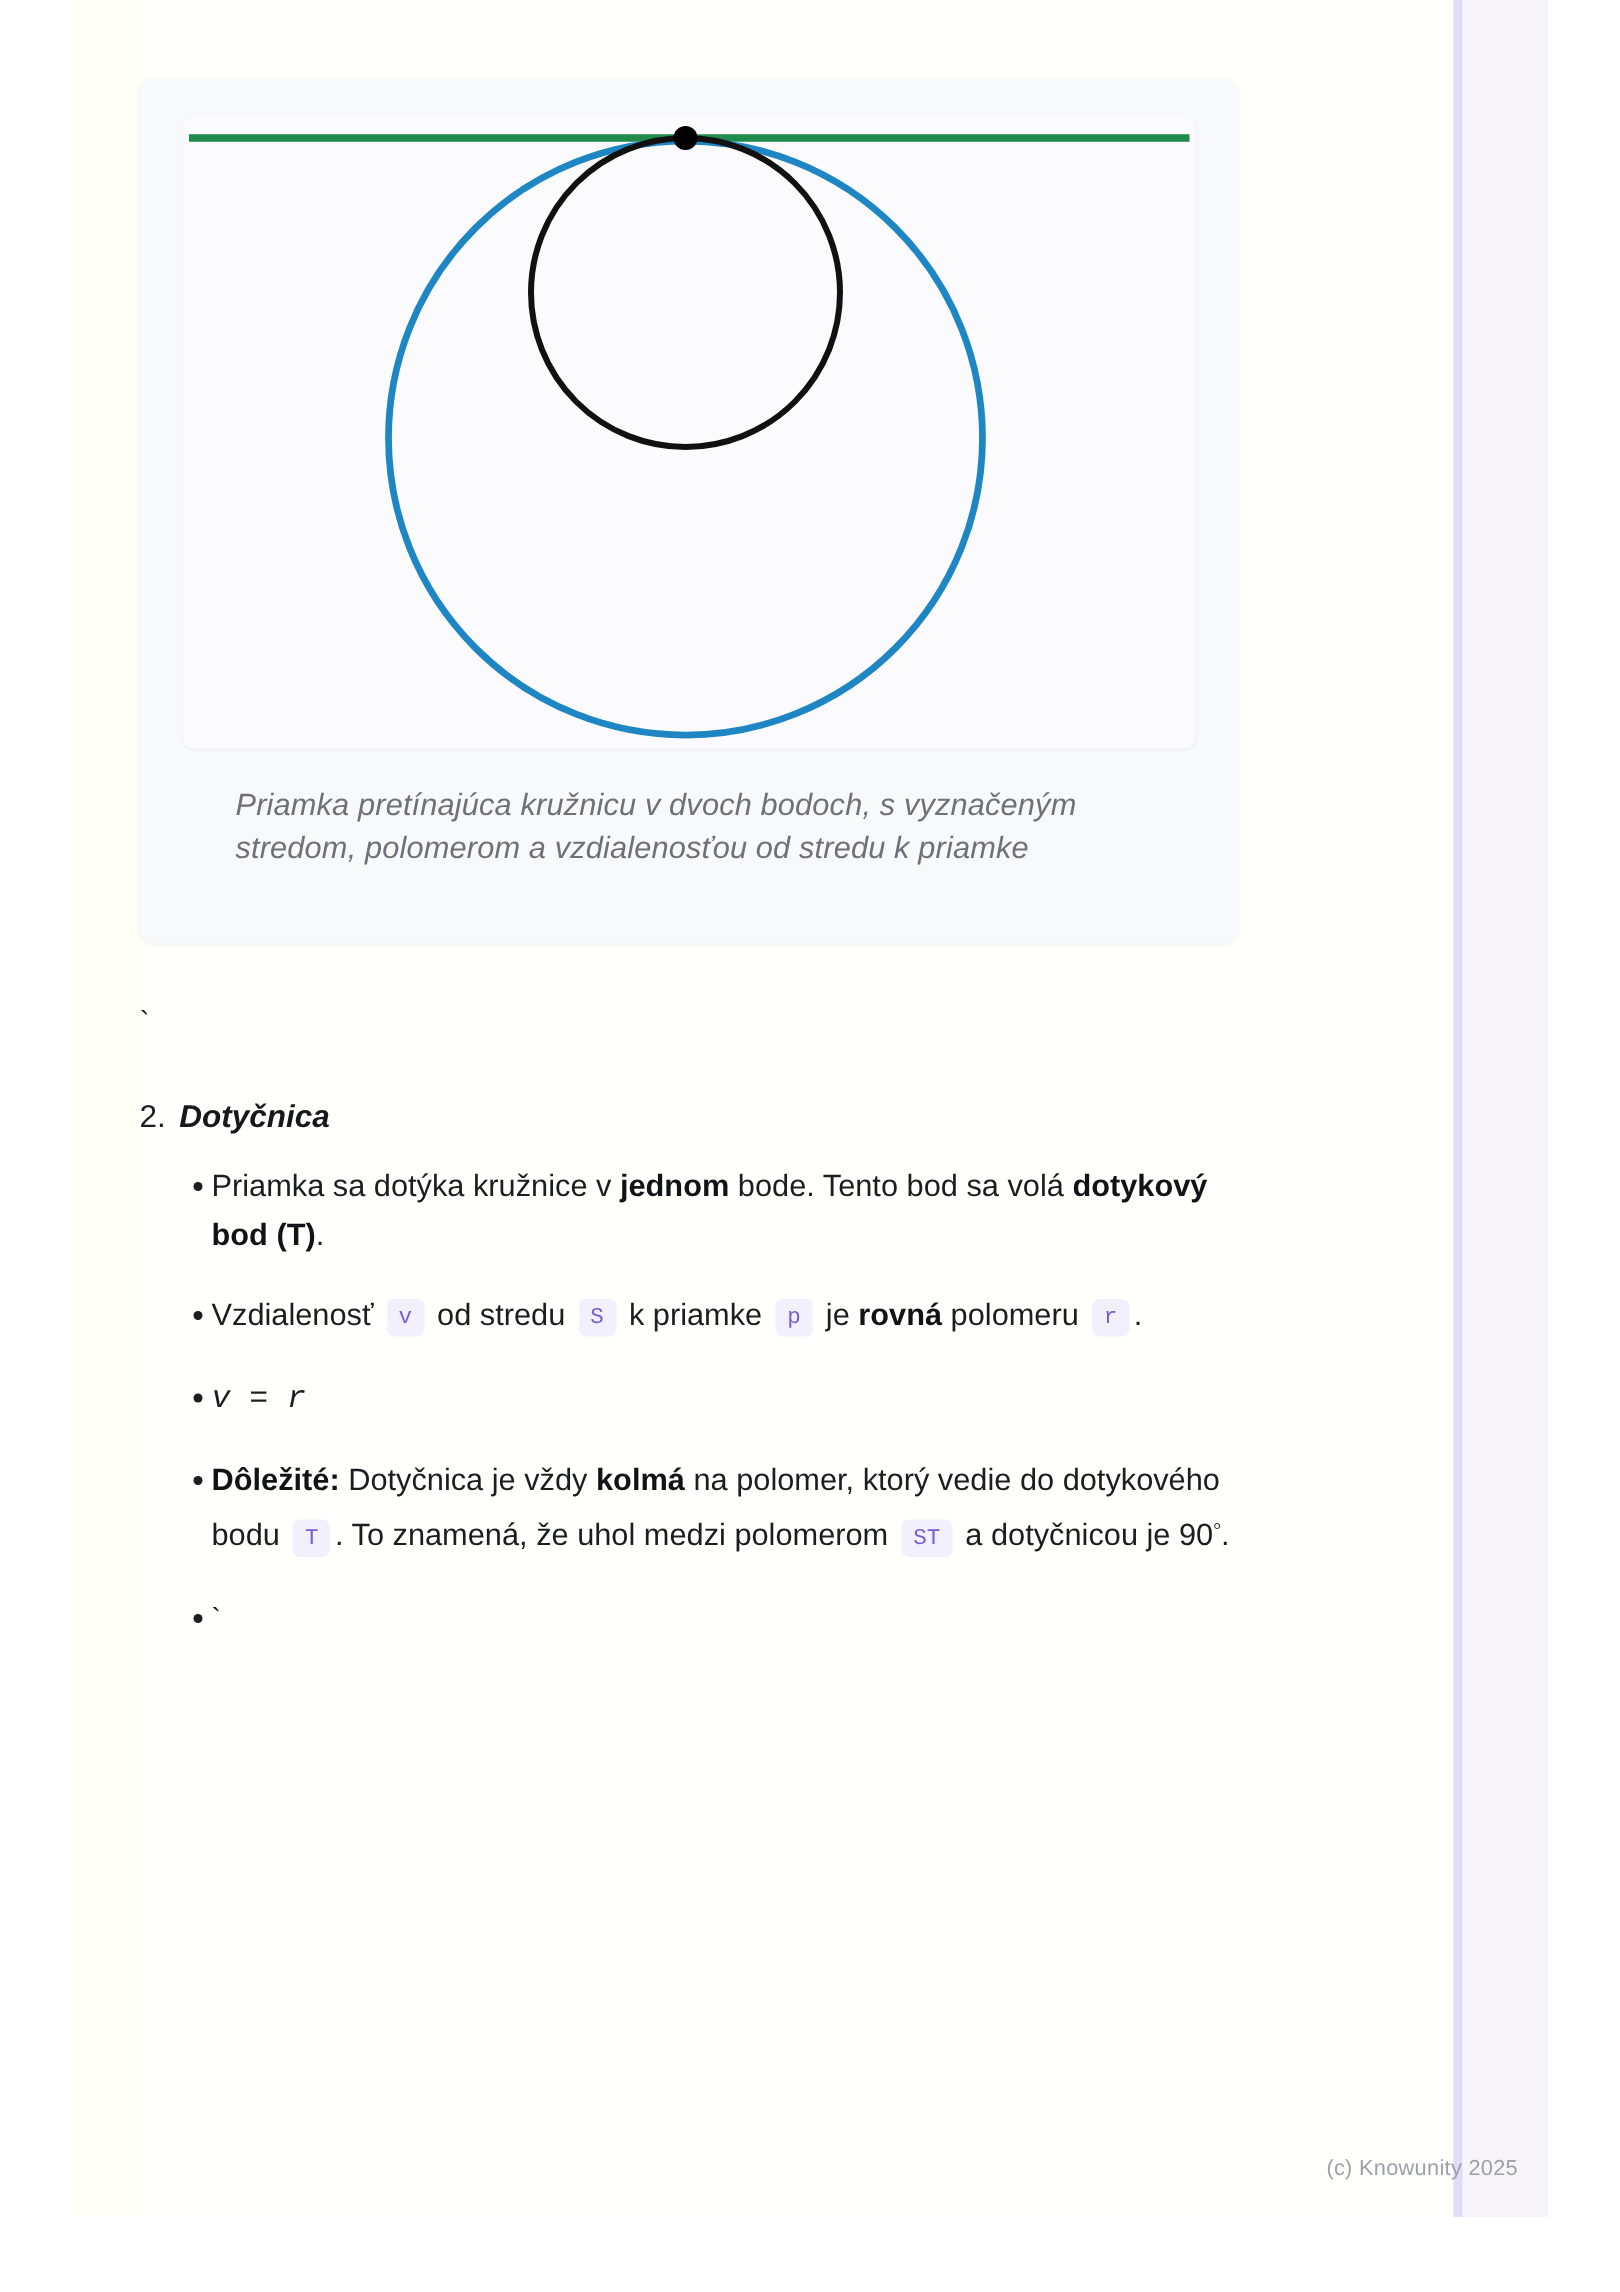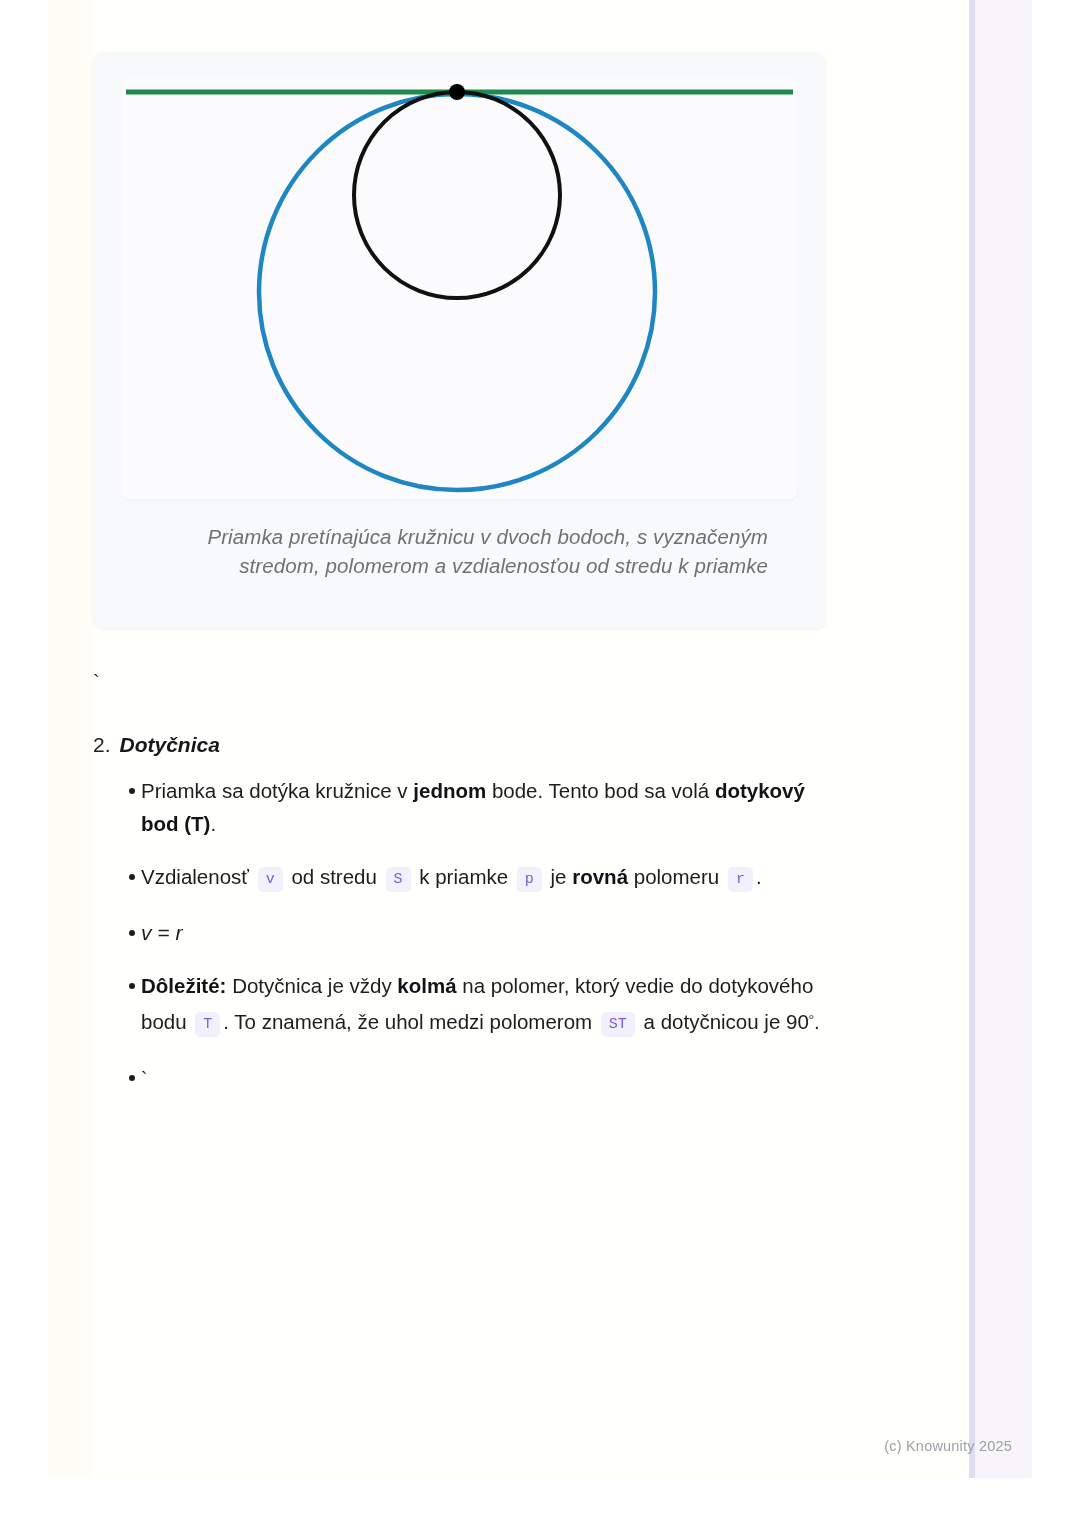--- a/index.html
+++ b/index.html
@@ -62,23 +62,23 @@
     width: 675px; height: 421px;
     background: #fbfbfd;
     border-radius: 7px;
     box-shadow: 0 1px 2px rgba(16,24,40,.05);
     overflow: hidden;
   }
   #figure-svg { display: block; width: 675px; height: 421px; }
 
   #figure-caption {
     position: absolute;
-    left: 34px; top: 470px;
+    left: 64px; top: 470px;
     width: 641px;
-    text-align: right;
+    text-align: left;
     font-size: 20.5px;
     line-height: 29px;
     font-style: italic;
     color: #6d717a;
     letter-spacing: .1px;
   }
 
   
   #stray-tick {
     position: absolute;
@@ -130,21 +130,21 @@
     font-size: 15px;
     color: #7c5cd6;
     background: #f3f0fd;
     border-radius: 5px;
     padding: 4px 8px;
     margin: 0 3px;
     white-space: nowrap;
     vertical-align: 1px;
   }
   .math {
-    font-family: Liberation Sans, sans-serif;
+    font-family: Liberation Mono, monospace;
     font-style: italic;
     font-size: 21px;
     color: #1c1d20;
   }
   .deg {
     font-family: "Liberation Serif", serif;
     font-size: 13px;
     vertical-align: 6px;
   }
   .tick {

